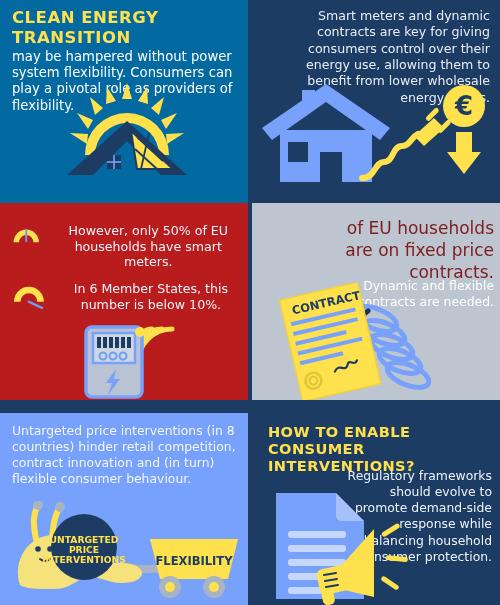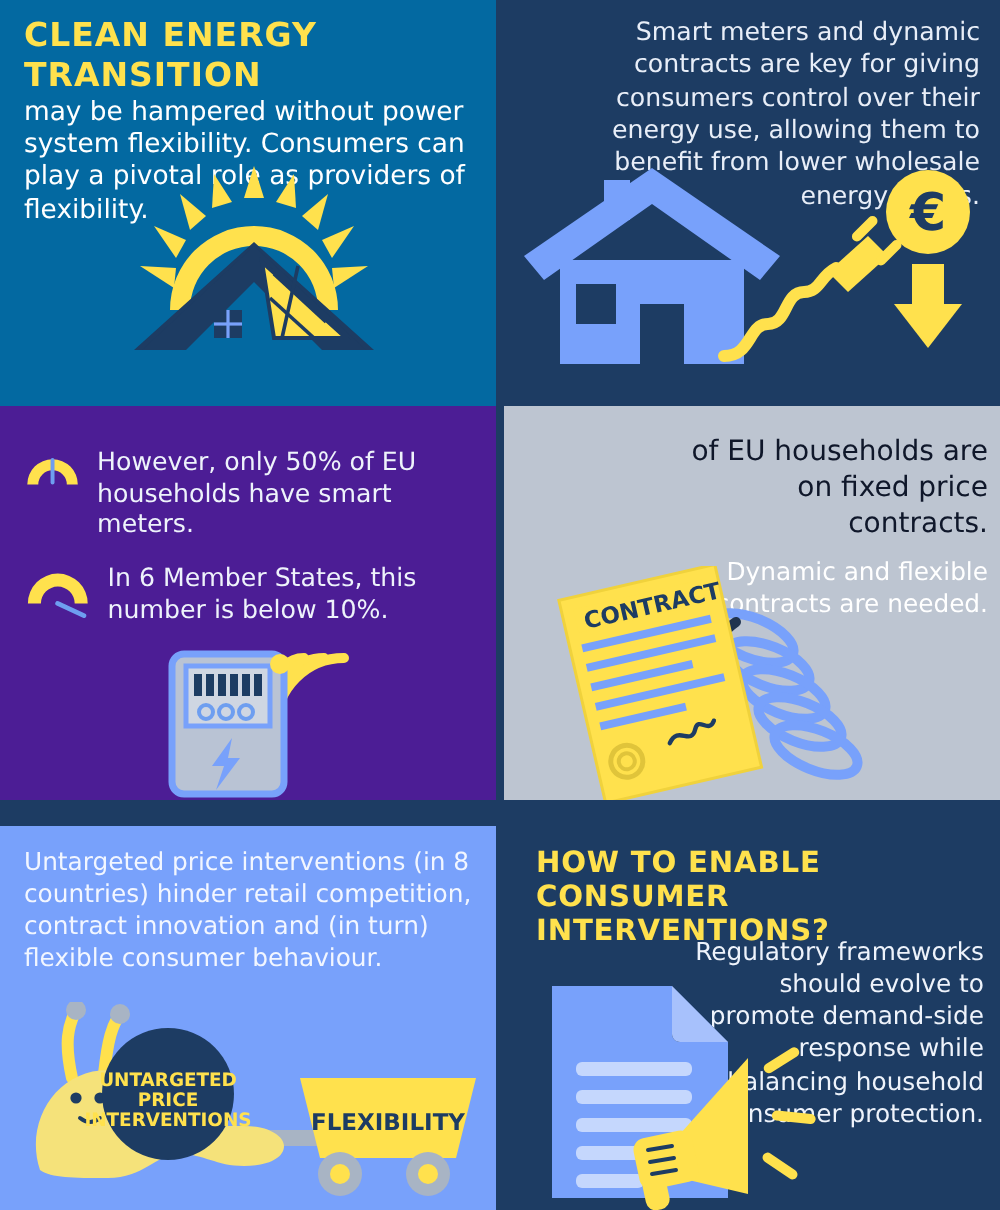--- a/index.html
+++ b/index.html
@@ -56,21 +56,22 @@
     text-align: right;
   }
   .house-art {
     position: absolute;
     left: 6px; top: 82px;
     width: 240px; height: 104px;
   }
   
   #panel-smart {
     left: 0; top: 203px; width: 248px; height: 197px;
-    background: #4c1d95;
+    background: #b91c1c;
+    text-align: center;
   }
   .gauge-row {
     position: absolute;
     display: flex;
     align-items: flex-start;
   }
   .gauge-row .gtxt {
     color: #eef3fb;
     font-size: 12.6px;
     line-height: 1.25;
@@ -96,22 +97,22 @@
     font-weight: bold;
     color: #78a1fb;
     letter-spacing: -1px;
     line-height: 1;
   }
   #panel-contracts .ctxt {
     position: absolute;
     right: 6px; top: 14px;
     width: 152px;
     text-align: right;
-    color: #0f172a;
-    font-size: 14px;
+    color: #7f1d1d;
+    font-size: 17px;
     line-height: 1.3;
   }
   #panel-contracts .ctxt2 {
     position: absolute;
     right: 6px; top: 75px;
     width: 152px;
     text-align: right;
     color: #ffffff;
     font-size: 12.4px;
     line-height: 1.3;

